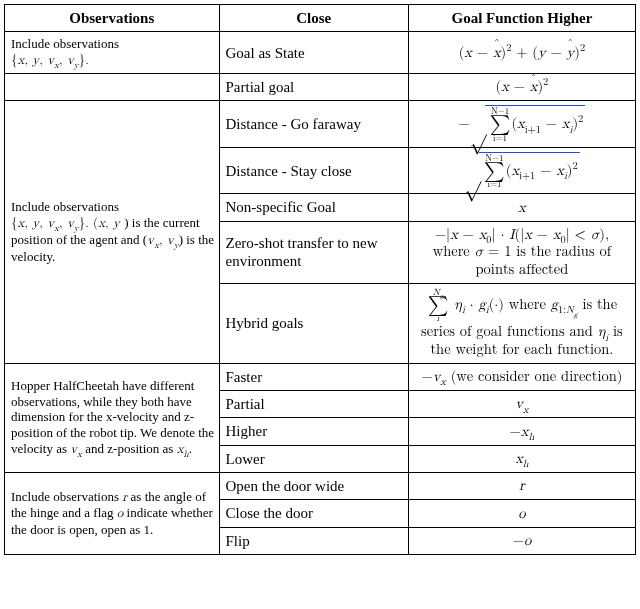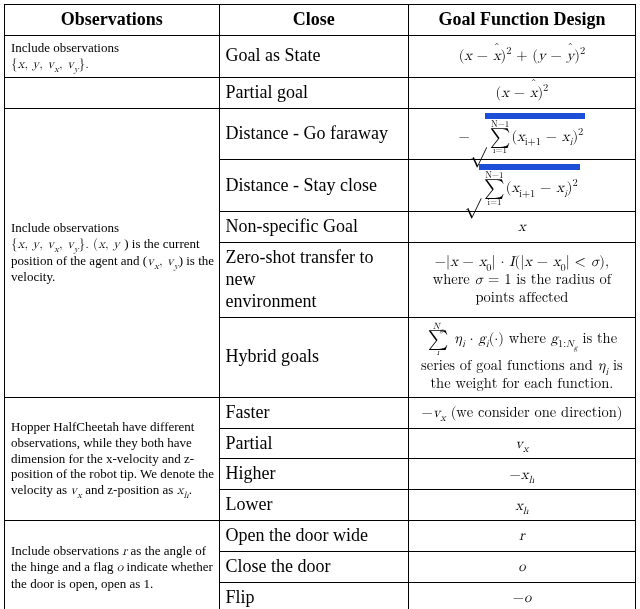--- a/index.html
+++ b/index.html
@@ -18,21 +18,21 @@
   }
   table {
     border-collapse: collapse;
     width: 100%;
     table-layout: fixed;
   }
   th, td {
     border: 1px solid #000;
     padding: 4px 6px;
     vertical-align: middle;
-    font-size: 18px;
+    font-size: 15px;
     line-height: 1.22;
   }
   th {
     font-weight: bold;
     text-align: center;
   }
   col.c-obs { width: 34%; }
   col.c-goal { width: 30%; }
   col.c-func { width: 36%; }
 
@@ -62,21 +62,21 @@
   }
   .radical .surd {
     display: inline-block;
     font-size: 1.4em;
     line-height: 0.7;
     vertical-align: -0.35em;
     margin-right: -2px;
   }
   .radical .radicand {
     display: inline-block;
-    border-top: 6px solid #1d4ed8;
+    border-top: 1px solid #1d4ed8;
     padding: 1px 2px 0 4px;
   }
 
   
   .bigop {
     display: inline-block;
     vertical-align: middle;
     text-align: center;
     line-height: 1;
     margin: 0 1px;
@@ -115,21 +115,21 @@
 <table>
   <colgroup>
     <col class="c-obs">
         <col class="c-goal">
         <col class="c-func">
   </colgroup>
   <thead>
     <tr>
       <th>Observations</th>
       <th>Close</th>
-      <th>Goal Function Design</th>
+      <th>Goal Function Higher</th>
     </tr>
   </thead>
   <tbody>
 
     <tr>
       <td class="obs-cell">
         <span>Include observations</span><br>
         <span class="math">
           <span>{</span><span class="mi">x</span><span>, </span><span class="mi">y</span><span>, </span><span class="mi">v</span><sub class="mi">x</sub><span>, </span><span class="mi">v</span><sub class="mi">y</sub><span>}.</span>
         </span>

